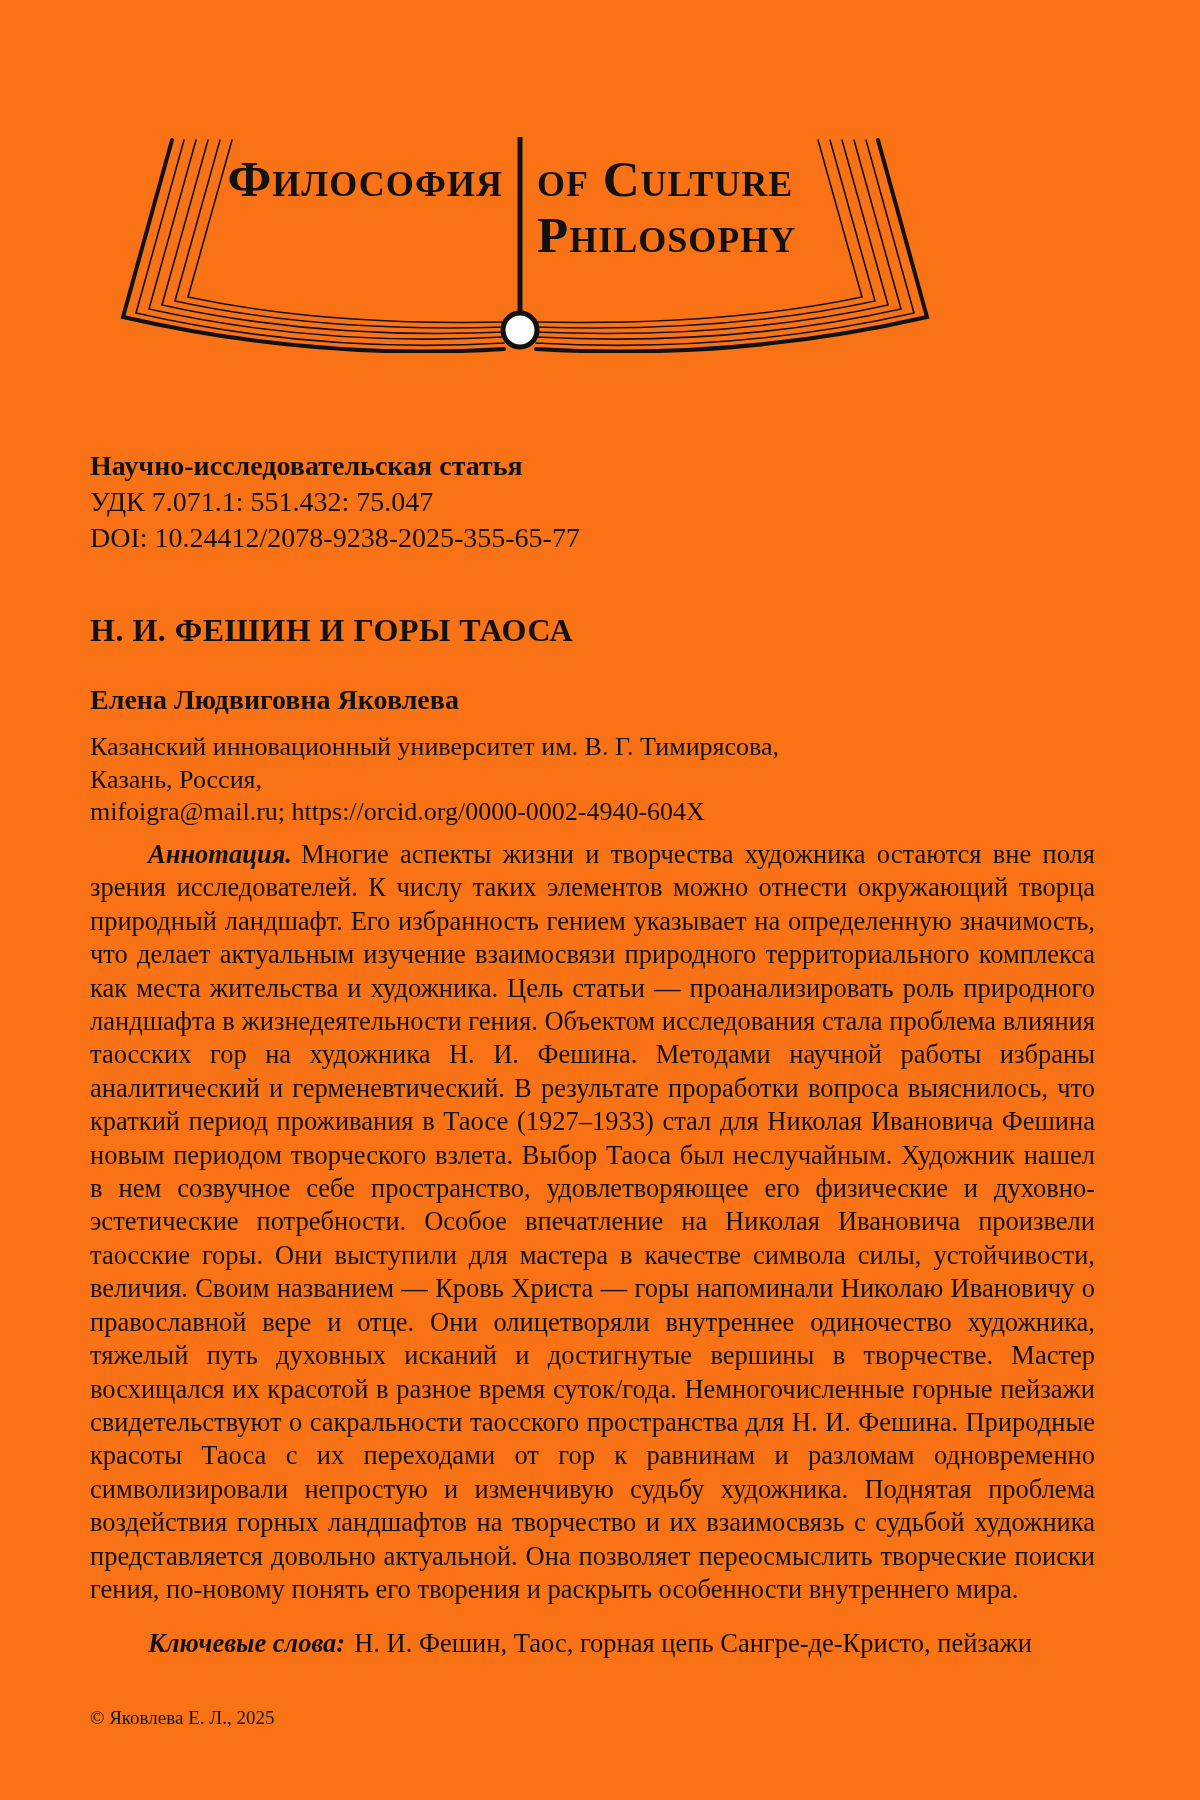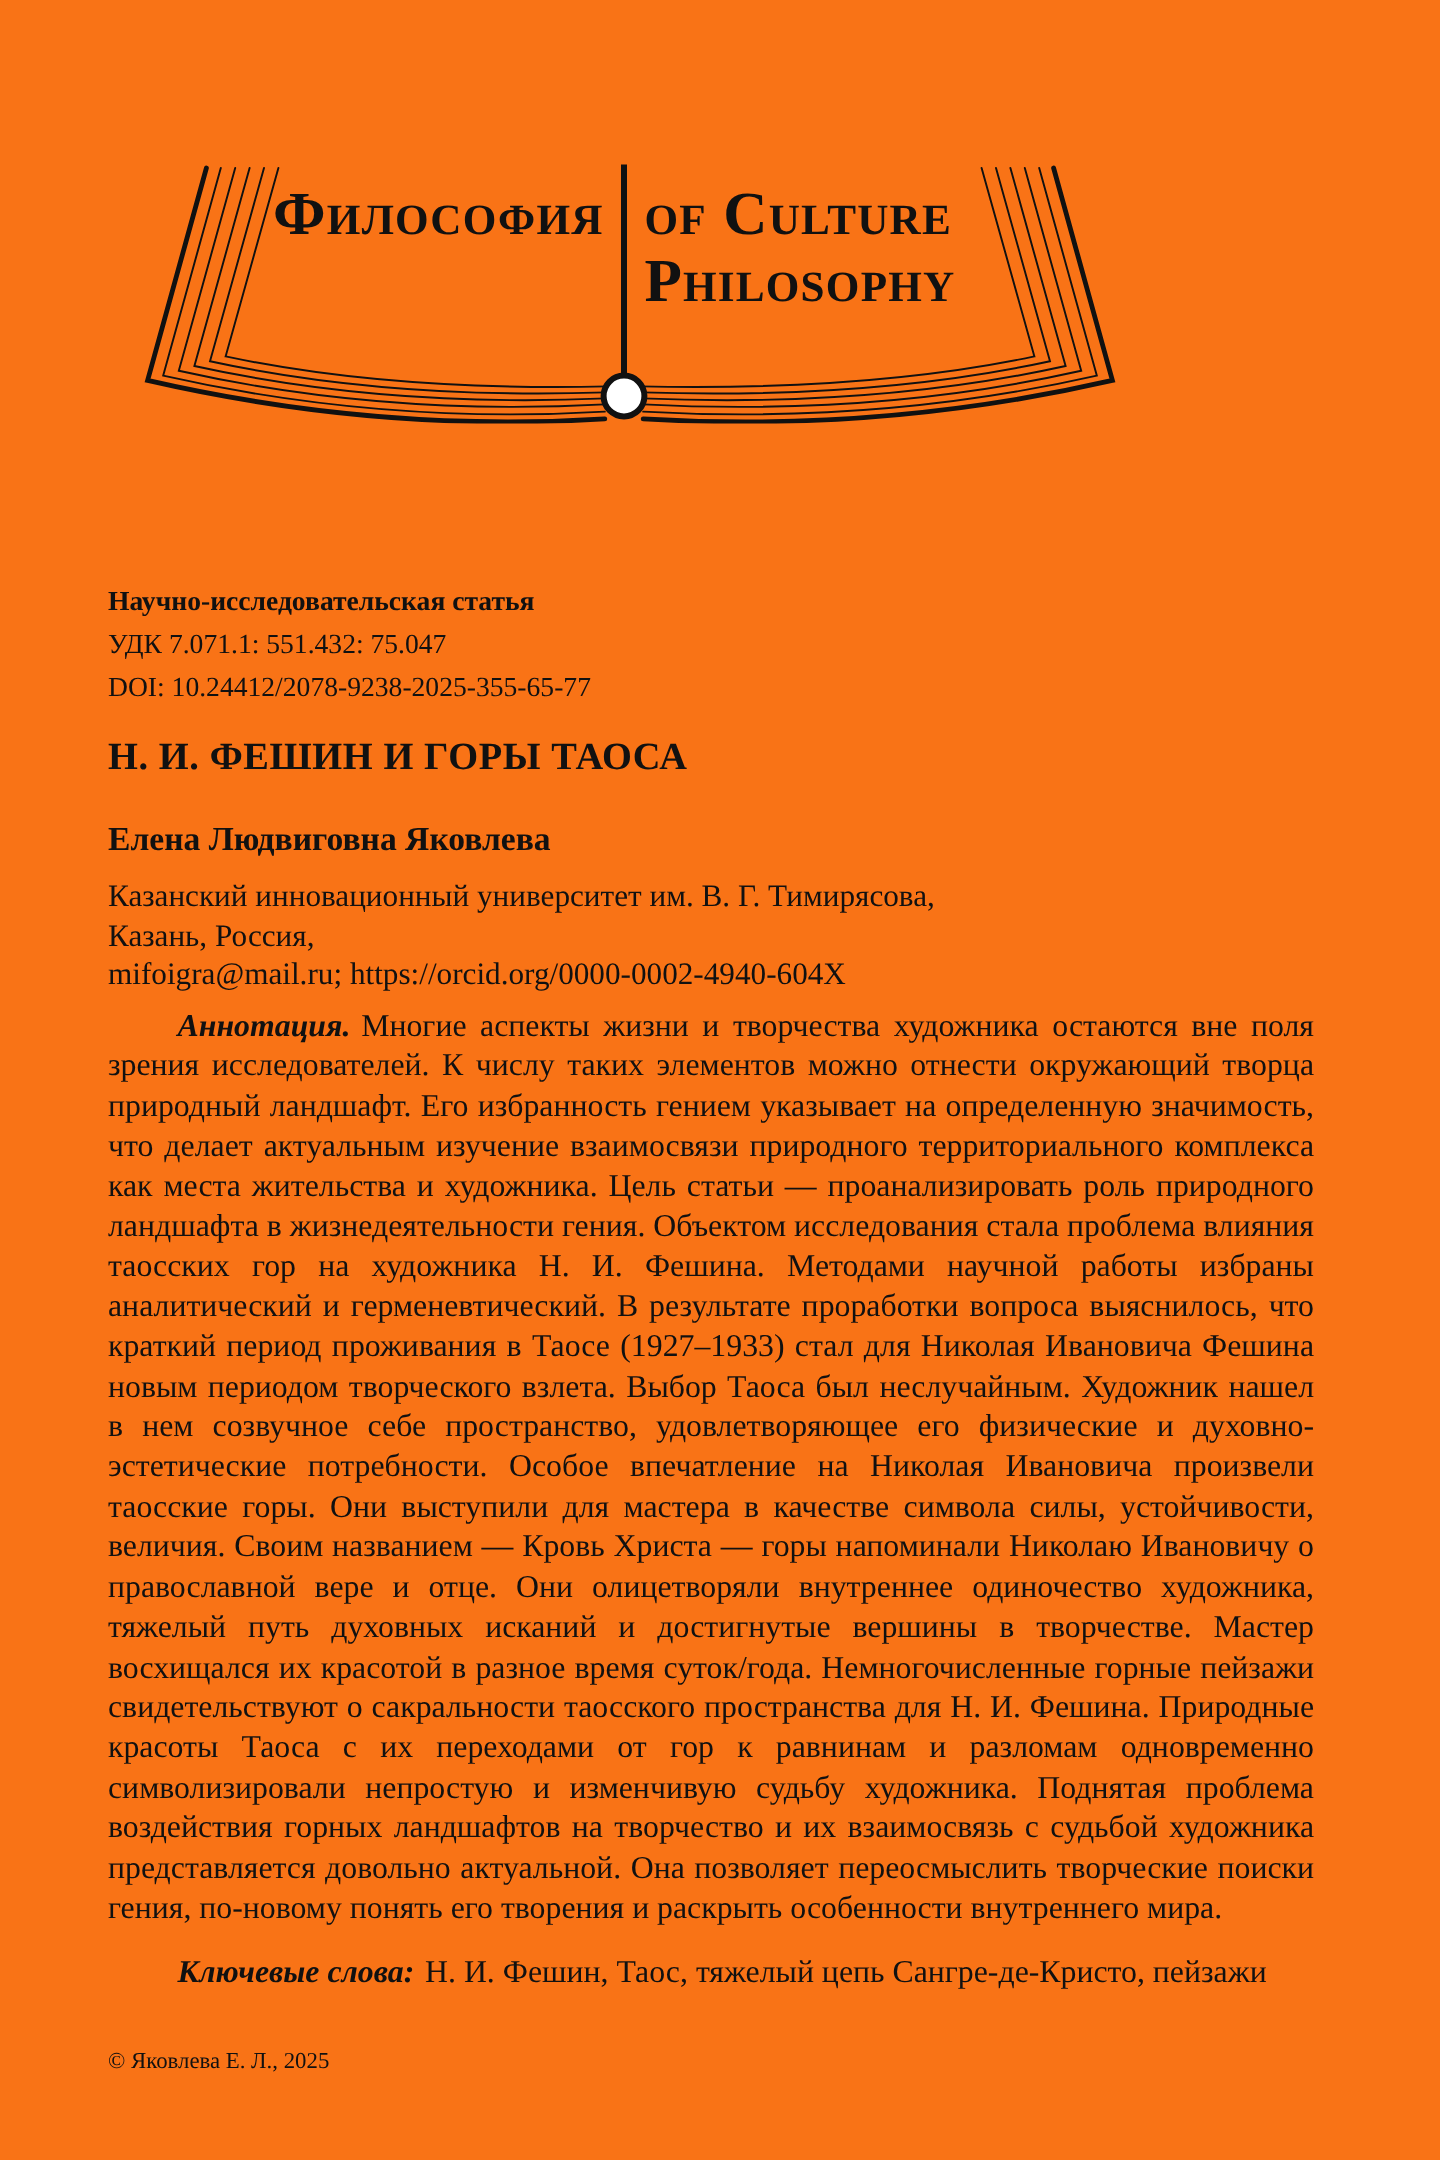--- a/index.html
+++ b/index.html
@@ -20,21 +20,21 @@
     font-variant:small-caps;
     font-weight:bold;
     font-size:51px;
     line-height:56px;
     letter-spacing:1px;
     white-space:nowrap;
   }
   .logo-left{left:0;width:388px;text-align:right;}
   .logo-right{left:422px;width:398px;text-align:left;}
   
-  .meta{position:absolute;left:90px;top:483px;width:1005px;font-size:23px;line-height:36px;}
+  .meta{position:absolute;left:90px;top:448px;width:1005px;font-size:28px;line-height:36px;}
   .meta .type{font-weight:bold;}
   
   .title{
     position:absolute;left:90px;top:612px;width:1005px;
     font-weight:bold;font-size:32px;letter-spacing:.5px;
   }
   .author{position:absolute;left:90px;top:684px;width:1005px;font-weight:bold;font-size:28px;}
   .affil{position:absolute;left:90px;top:731px;width:1005px;font-size:26px;line-height:32.5px;}
   
   .abstract{
@@ -97,18 +97,18 @@
     <div>Казанский инновационный университет им. В. Г. Тимирясова,</div>
     <div>Казань, Россия,</div>
     <div>mifoigra@mail.ru; https://orcid.org/0000-0002-4940-604X</div>
   </div>
 
   <p class="abstract" style="margin:0;">
     <span class="lbl">Аннотация.</span><span>Многие аспекты жизни и творчества художника остаются вне поля зрения исследователей. К числу таких элементов можно отнести окружающий творца природный ландшафт. Его избранность гением указывает на определенную значимость, что делает актуальным изучение взаимосвязи природного территориального комплекса как места жительства и художника. Цель статьи — проанализировать роль природного ландшафта в жизнедеятельности гения. Объектом исследования стала проблема влияния таосских гор на художника Н. И. Фешина. Методами научной работы избраны аналитический и герменевтический. В результате проработки вопроса выяснилось, что краткий период проживания в Таосе (1927–1933) стал для Николая Ивановича Фешина новым периодом творческого взлета. Выбор Таоса был неслучайным. Художник нашел в нем созвучное себе пространство, удовлетворяющее его физические и духовно-эстетические потребности. Особое впечатление на Николая Ивановича произвели таосские горы. Они выступили для мастера в качестве символа силы, устойчивости, величия. Своим названием — Кровь Христа — горы напоминали Николаю Ивановичу о православной вере и отце. Они олицетворяли внутреннее одиночество художника, тяжелый путь духовных исканий и достигнутые вершины в творчестве. Мастер восхищался их красотой в разное время суток/года. Немногочисленные горные пейзажи свидетельствуют о сакральности таосского пространства для Н. И. Фешина. Природные красоты Таоса с их переходами от гор к равнинам и разломам одновременно символизировали непростую и изменчивую судьбу художника. Поднятая проблема воздействия горных ландшафтов на творчество и их взаимосвязь с судьбой художника представляется довольно актуальной. Она позволяет переосмыслить творческие поиски гения, по-новому понять его творения и раскрыть особенности внутреннего мира.</span>
   </p>
 
   <p class="keywords" style="margin:0;">
-    <span class="lbl">Ключевые слова:</span><span>Н. И. Фешин, Таос, тяжелый цепь Сангре-де-Кристо, пейзажи</span>
+    <span class="lbl">Ключевые слова:</span><span>Н. И. Фешин, Таос, горная цепь Сангре-де-Кристо, пейзажи</span>
   </p>
 
   <div class="copyright">© Яковлева Е. Л., 2025</div>
 
 </div>
 
 </body></html>

